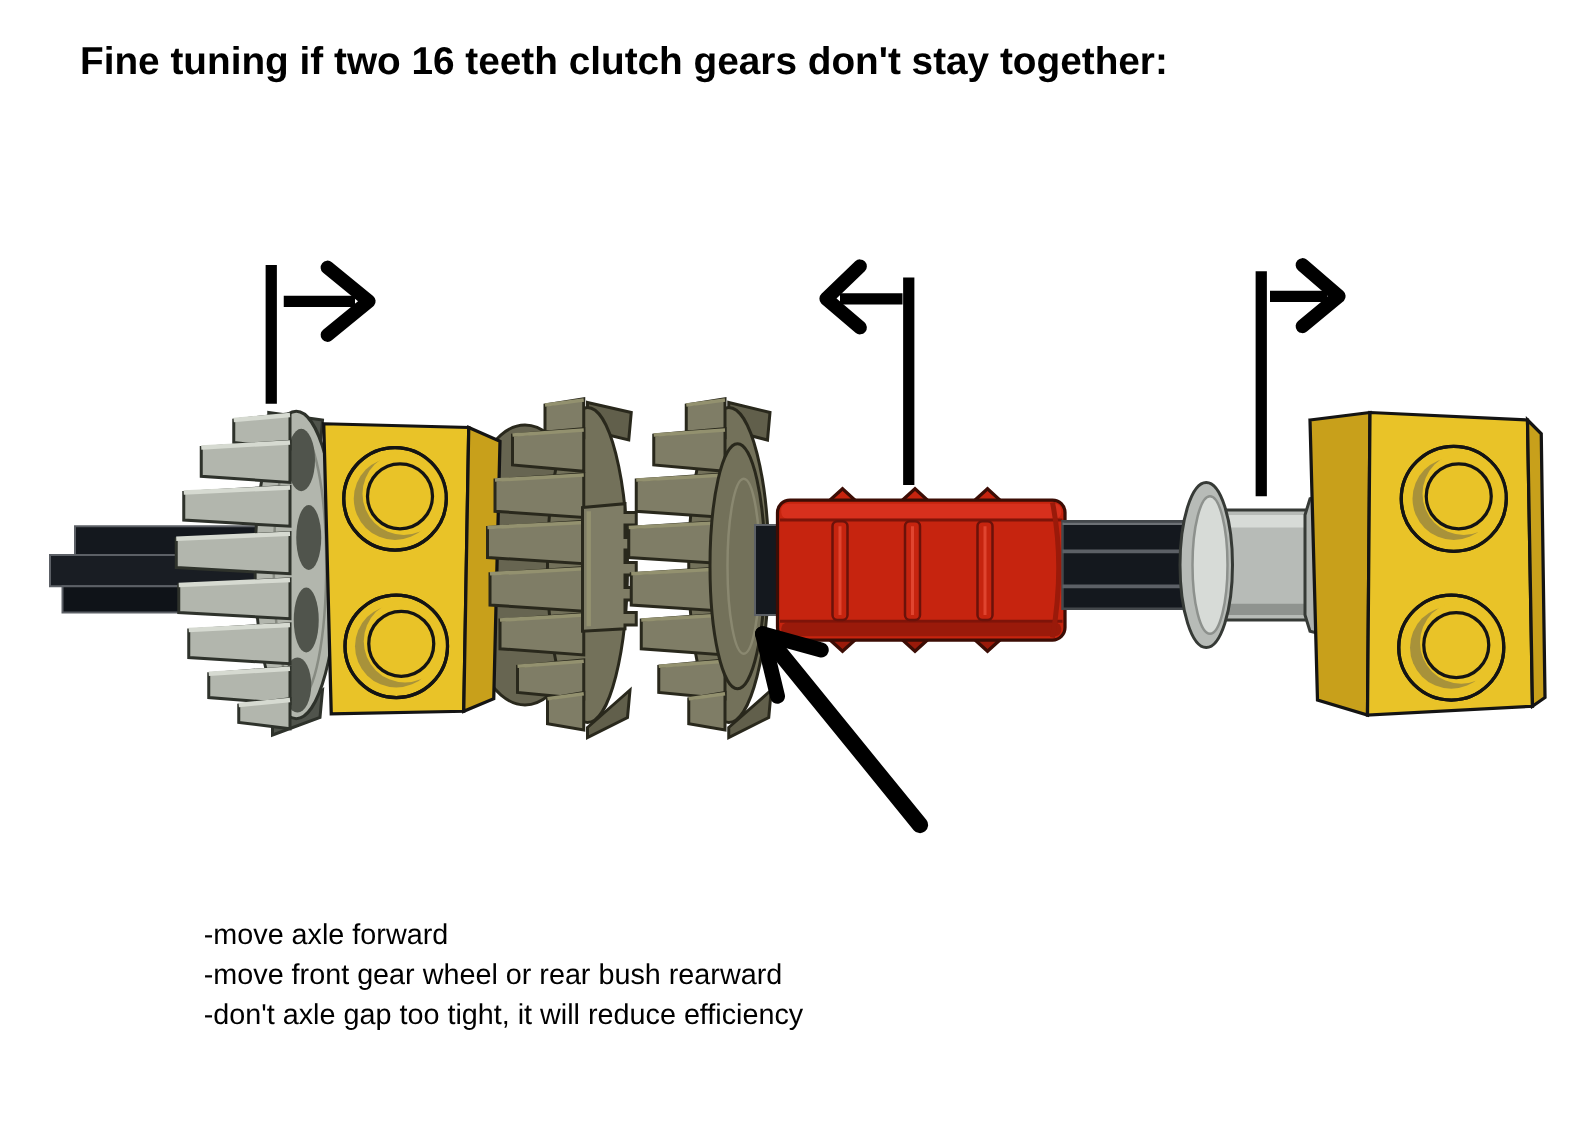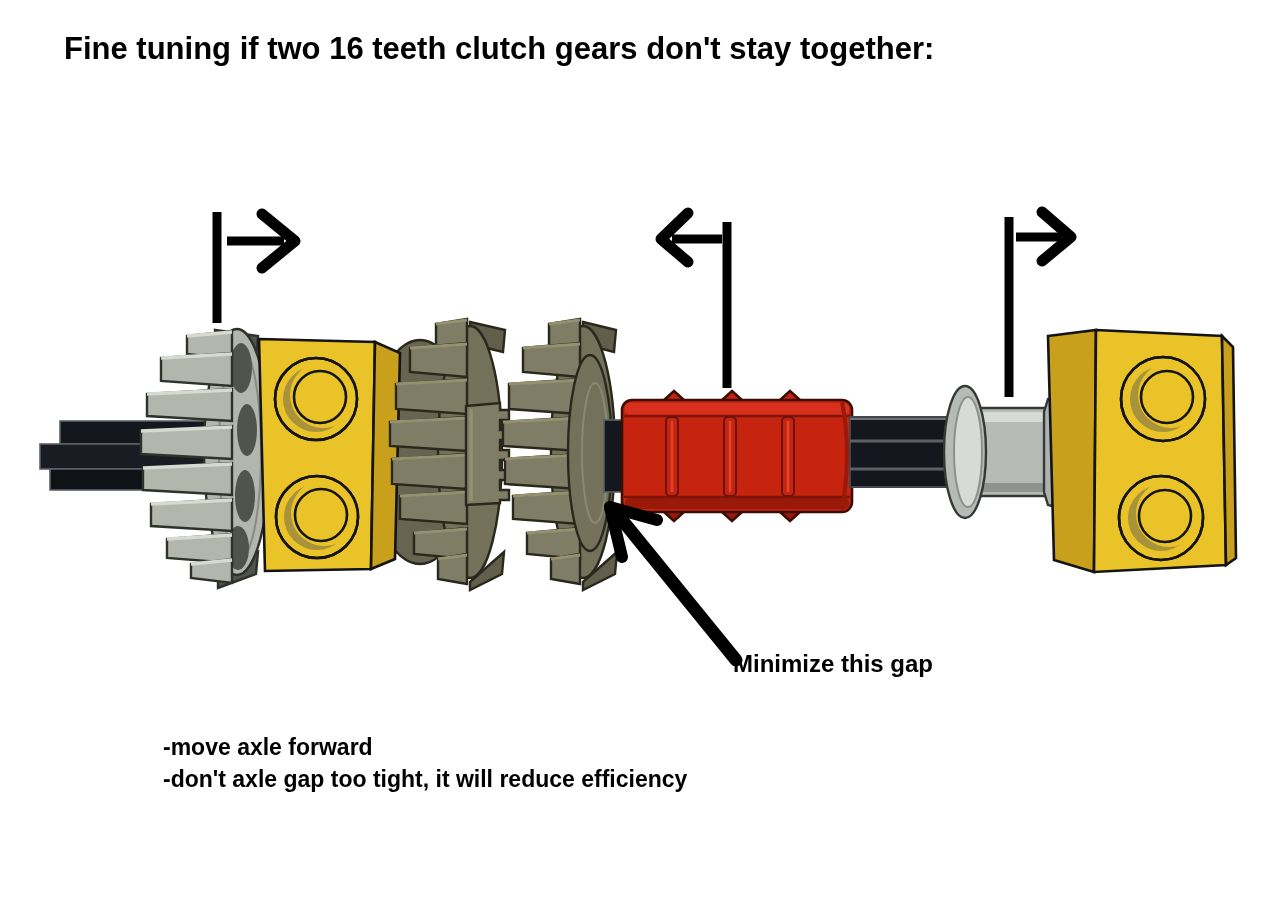--- a/index.html
+++ b/index.html
@@ -9,21 +9,21 @@
   }
   .title{
     position:absolute;left:64px;top:31px;font-size:31px;font-weight:bold;
     color:var(--text,#000);letter-spacing:0px;white-space:nowrap;
   }
   .gap-label{
     position:absolute;left:733px;top:650px;font-size:24px;font-weight:bold;
     color:var(--text,#000);white-space:nowrap;
   }
   .notes{
-    position:absolute;left:163px;top:731px;font-size:23px;font-weight:bold;
+    position:absolute;left:163px;top:731px;font-size:23px;font-weight:normal;
     color:var(--text,#000);line-height:32px;
   }
   svg{position:absolute;left:0;top:0;}
   
   .f-grey{fill:var(--gear-grey)}
   .f-greyd{fill:var(--gear-grey-dark)}
   .f-olive{fill:var(--gear-olive)}
   .f-olivel{fill:var(--gear-olive-light)}
   .f-drum{fill:var(--gear-drum)}
   .f-olived{fill:var(--gear-olive-dark)}
@@ -228,20 +228,20 @@
       <line x1="1016" y1="237" x2="1062" y2="237" class="arrow" stroke-width="9"></line>
       <polyline points="1042,212 1071,237 1042,261" class="arrow" stroke-width="11" stroke-linecap="round" stroke-linejoin="round"></polyline>
     </g>
     <g>
       <line x1="736" y1="660" x2="618" y2="515" class="arrow" stroke-width="13" stroke-linecap="round"></line>
       <line x1="610" y1="507" x2="657" y2="520" class="arrow" stroke-width="12" stroke-linecap="round"></line>
       <line x1="610" y1="507" x2="622" y2="557" class="arrow" stroke-width="12" stroke-linecap="round"></line>
     </g>
   </svg>
 
-  <div class="gap-label">Minimize this gap</div>
 
   <div class="notes">
     <div>-move axle forward</div>
+    <div>-move front gear wheel or rear bush rearward</div>
     <div>-don't axle gap too tight, it will reduce efficiency</div>
   </div>
 
 </div>
 
 </body></html>

